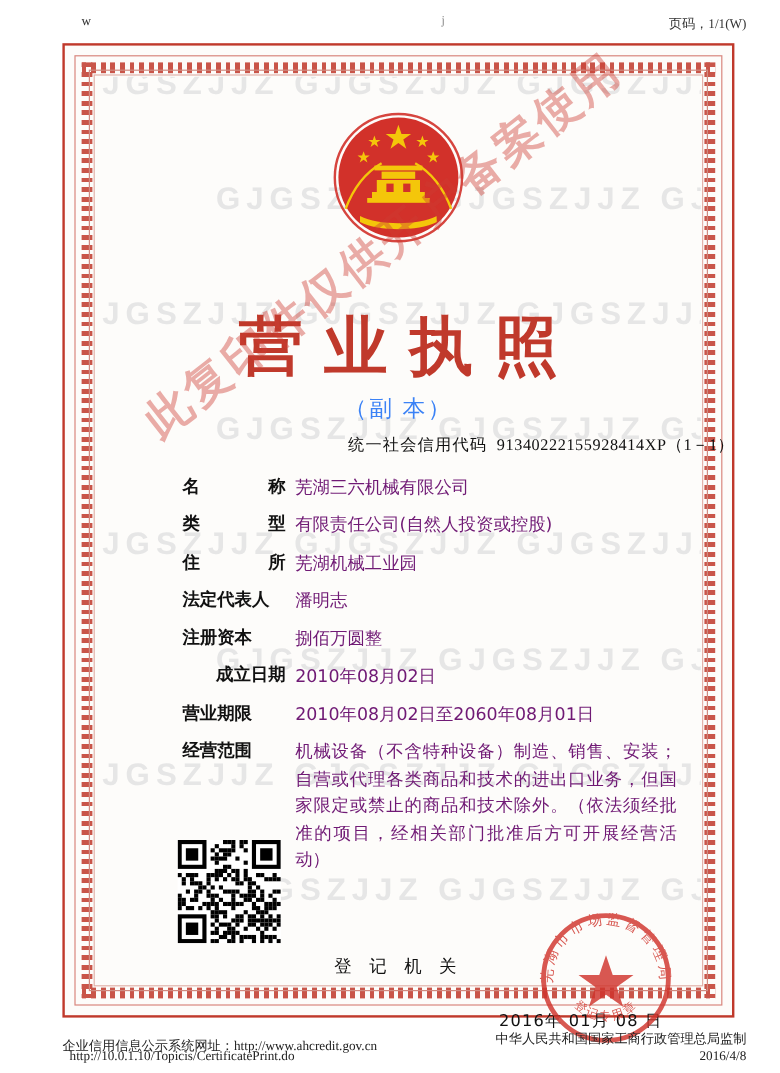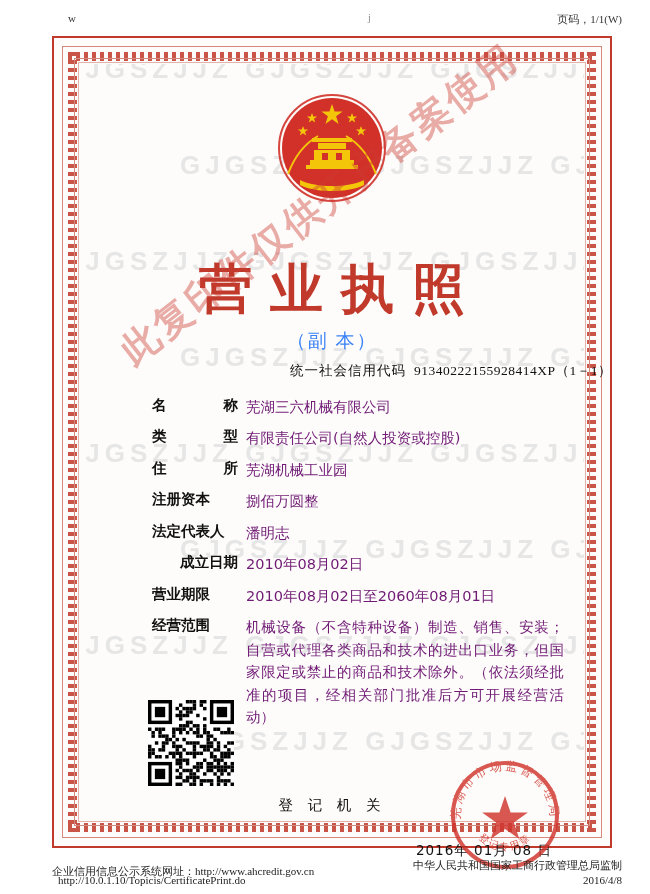--- a/index.html
+++ b/index.html
@@ -360,29 +360,29 @@
       </div>
       <div class="field-row">
         <div class="field-label">
           <span>住</span>
           <span>所</span>
         </div>
         <div class="field-value">芜湖机械工业园</div>
       </div>
       <div class="field-row">
         <div class="field-label" style="justify-content: flex-start; letter-spacing: 0px;">
+          <span>法定代表人</span>
+        </div>
+        <div class="field-value">潘明志</div>
+      </div>
+      <div class="field-row">
+        <div class="field-label" style="justify-content: flex-start; letter-spacing: 0px;">
           <span>注册资本</span>
         </div>
         <div class="field-value">捌佰万圆整</div>
-      </div>
-      <div class="field-row">
-        <div class="field-label" style="justify-content: flex-start; letter-spacing: 0px;">
-          <span>法定代表人</span>
-        </div>
-        <div class="field-value">潘明志</div>
       </div>
       <div class="field-row">
         <div class="field-label" style="justify-content: flex-end; letter-spacing: 0px;">
           <span>成立日期</span>
         </div>
         <div class="field-value">2010年08月02日</div>
       </div>
       <div class="field-row">
         <div class="field-label" style="justify-content: flex-start; letter-spacing: 0px;">
           <span>营业期限</span>

